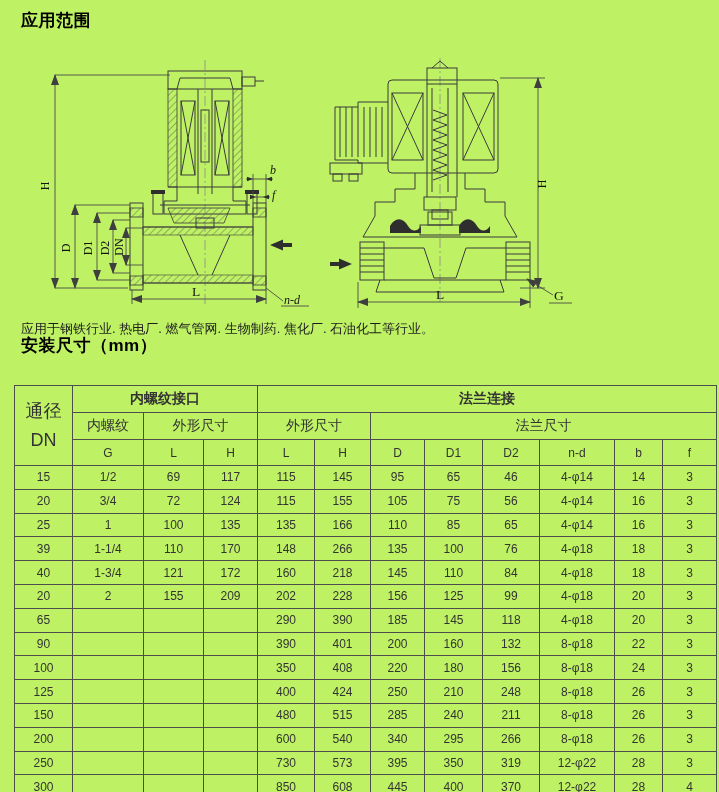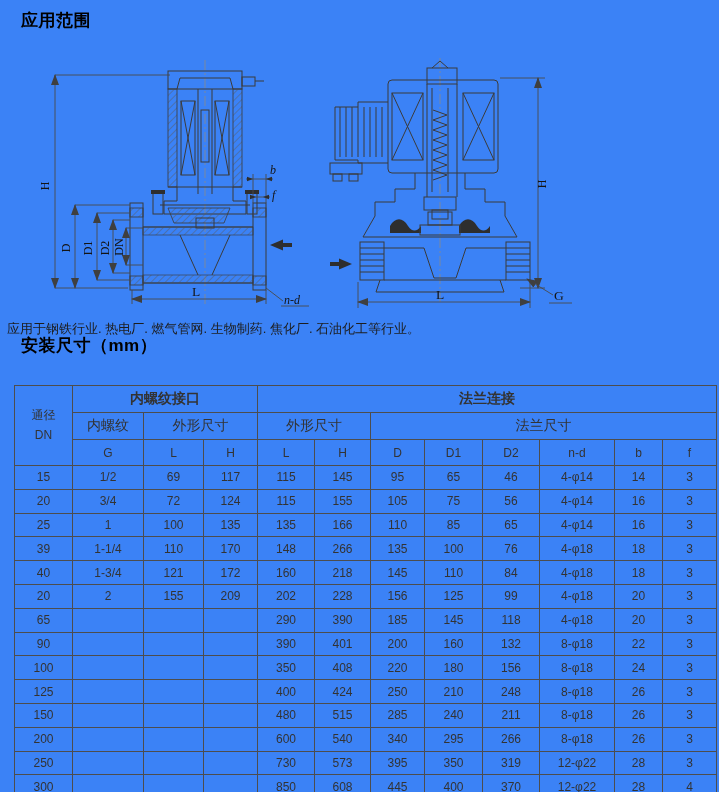--- a/index.html
+++ b/index.html
@@ -1,37 +1,37 @@
 <!DOCTYPE html>
 <html><head>
 <meta charset="utf-8">
 <style>
   html,body{margin:0;padding:0;background:#fff;}
-  .page{position:relative;width:719px;height:792px;background:#3b82f6;overflow:hidden;
+  .page{position:relative;width:719px;height:792px;background:#bef264;overflow:hidden;
         font-family:"Liberation Sans",sans-serif;color:#1f1f1f;}
   .sec-title{position:absolute;left:21px;font-size:17px;font-weight:700;color:#000;letter-spacing:.5px;}
   #title-application{top:9px;}
   #title-dimensions{top:334px;}
-  .caption{position:absolute;left:7px;top:320px;font-size:13px;color:#1d1d1d;}
+  .caption{position:absolute;left:21px;top:320px;font-size:13px;color:#1d1d1d;}
   svg{position:absolute;top:52px;}
   #drawing-flanged{left:20px;}
   #drawing-threaded{left:320px;}
   .s{fill:none;stroke:#3b3b3b;stroke-width:1;}
   .sf{fill:#2e2e2e;stroke:none;}
   .d{stroke:#4a4a4a;stroke-width:.9;fill:none;}
   .cl{stroke:#8a8a8a;stroke-width:.8;stroke-dasharray:10 3 2 3;fill:none;}
   svg text{font-family:"Liberation Serif",serif;font-size:12px;fill:#141414;}
   svg .tli{font-style:italic;}
   svg .tL{font-size:13.5px;}
   table{position:absolute;left:14px;top:385px;width:702px;border-collapse:collapse;table-layout:fixed;}
   th,td{border:1px solid #4d4d4d;text-align:center;vertical-align:middle;color:#333;overflow:hidden;}
   thead th{font-size:14px;font-weight:400;height:24px;}
   thead .grp{font-weight:700;}
   thead .letters th{font-size:12px;height:23px;}
-  th.dnhead{white-space:pre-line;line-height:1.6;font-size:12px;}
+  th.dnhead{white-space:pre-line;line-height:1.6;font-size:18px;}
   tbody td{font-size:12px;height:20.8px;line-height:1;}
 </style>
 </head>
 <body>
 
 <div class="page">
 
   <div class="sec-title" id="title-application">应用范围</div>
 
   <svg id="drawing-flanged" width="310" height="266" viewBox="0 0 310 266">

